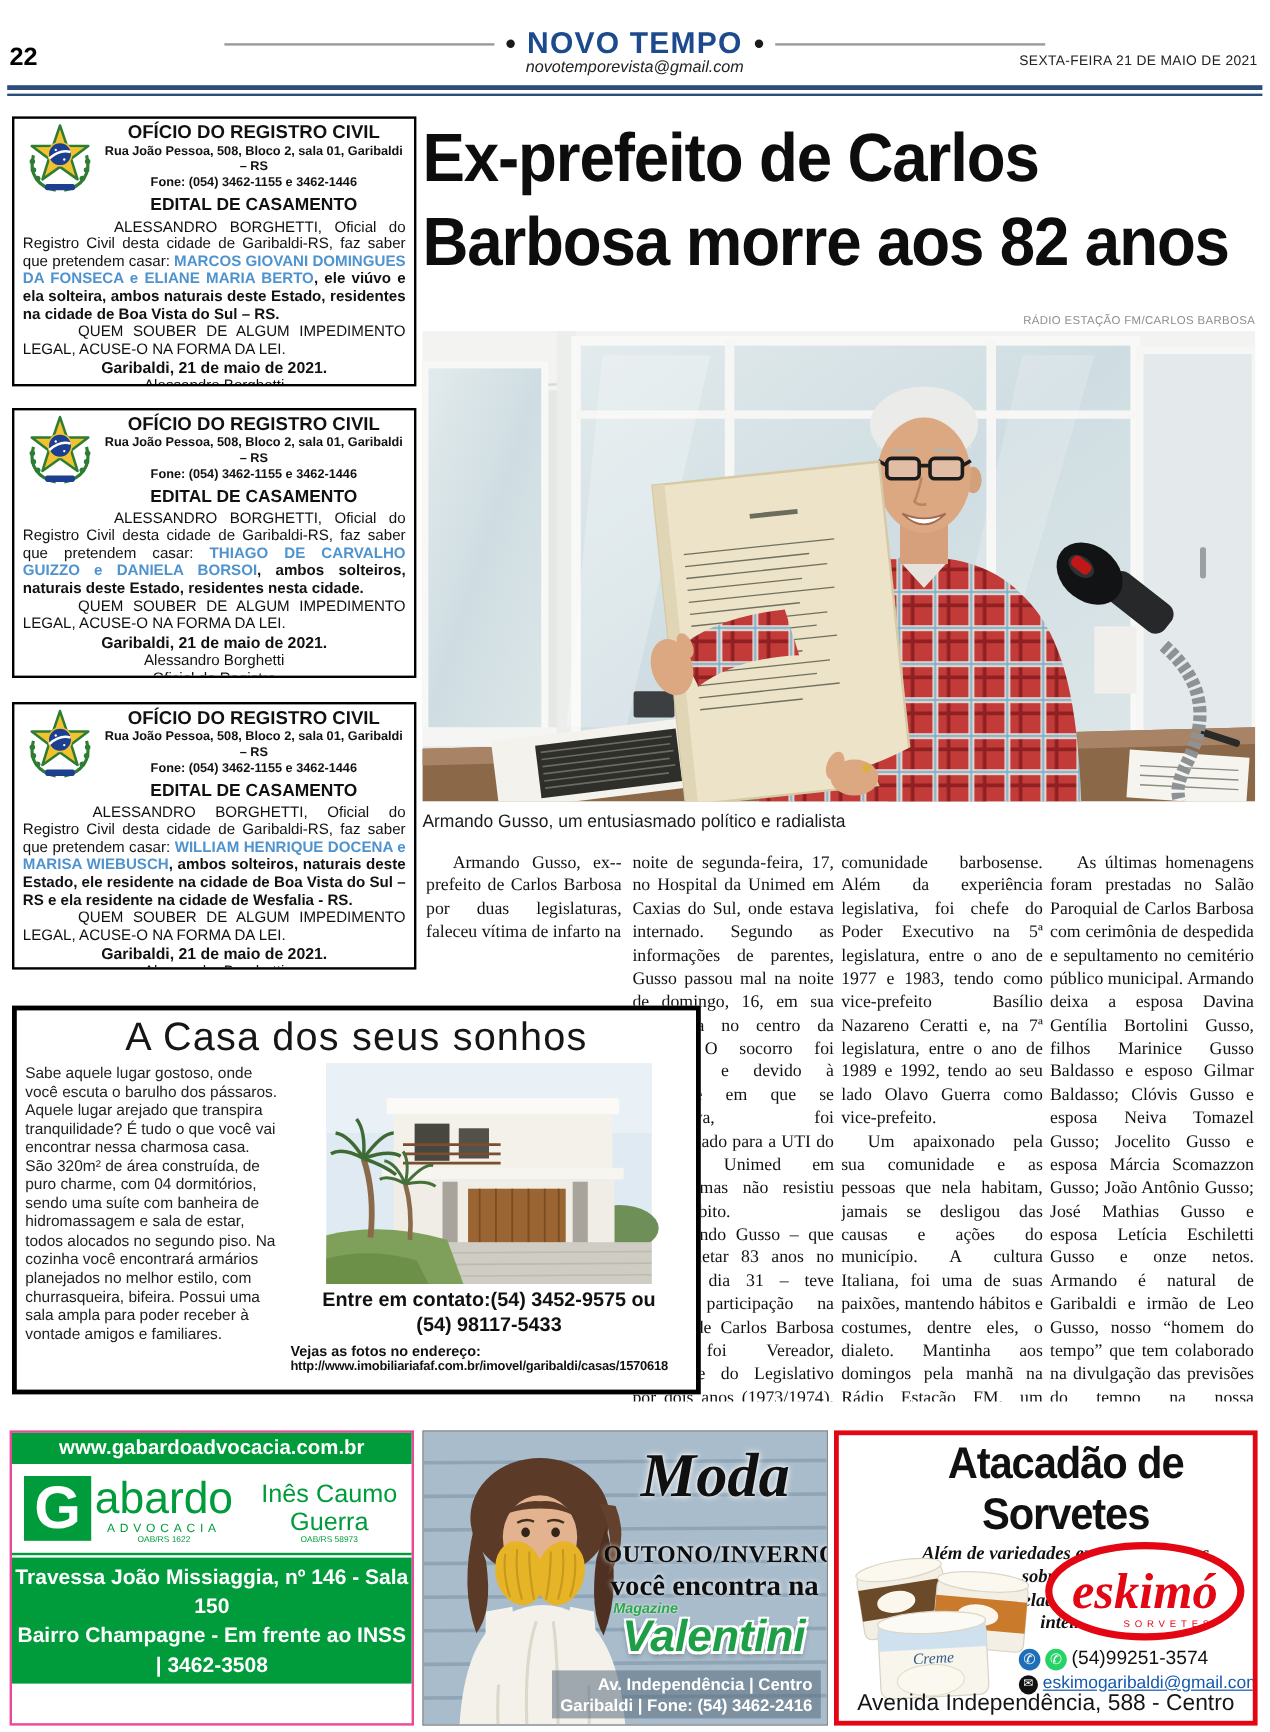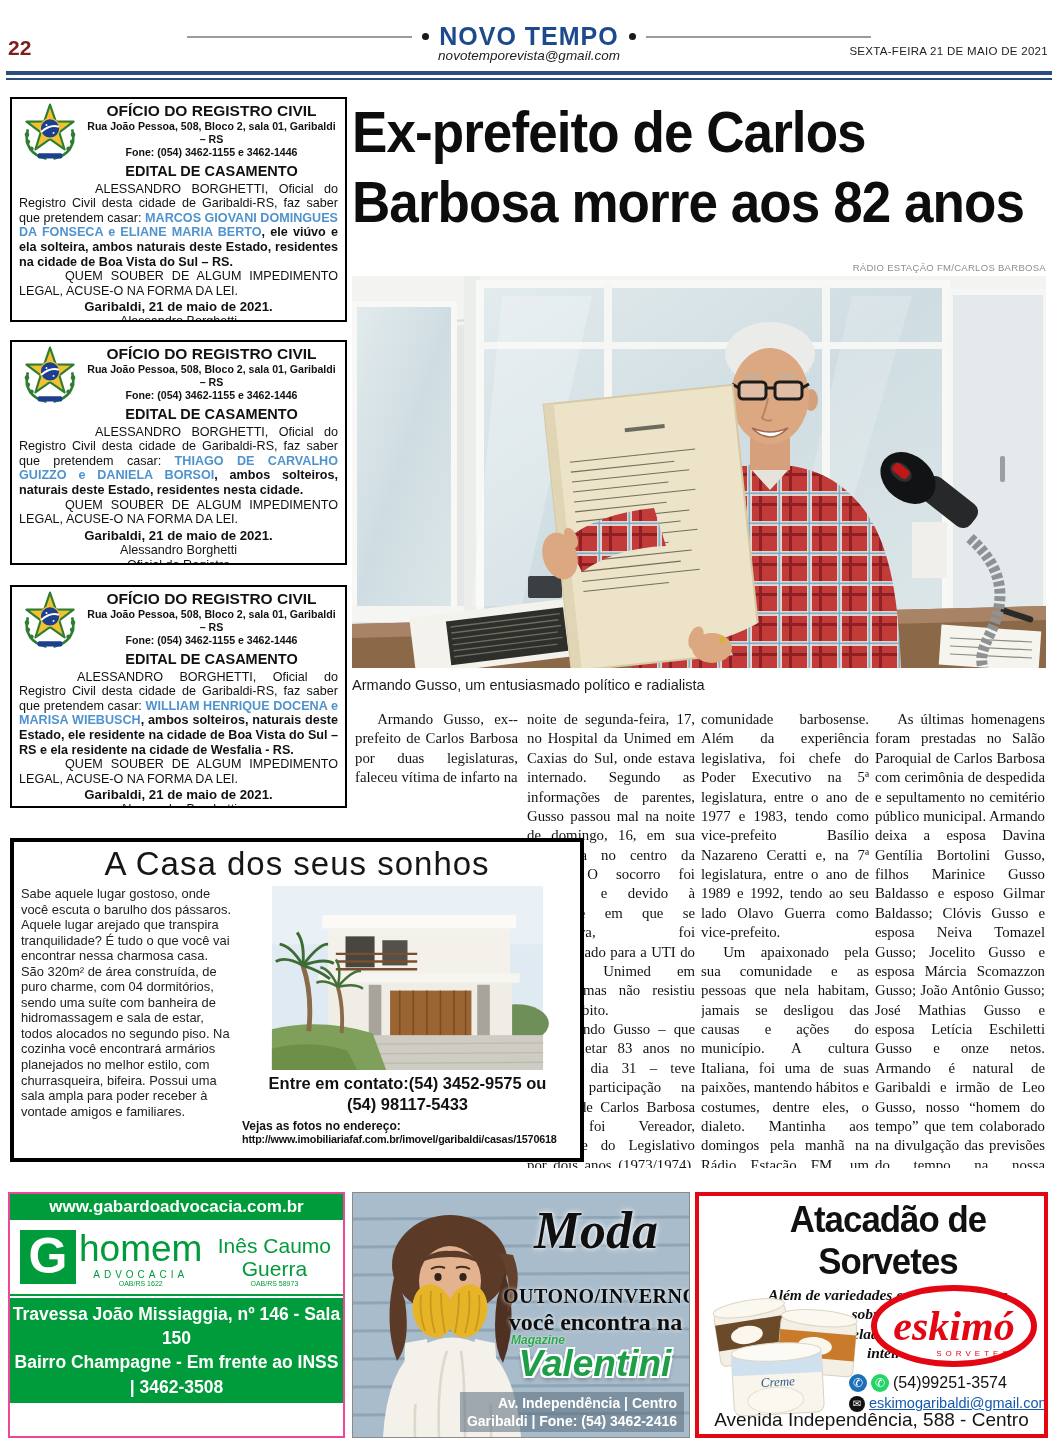--- a/index.html
+++ b/index.html
@@ -13,21 +13,21 @@
     overflow: hidden;
   }
   .abs { position: absolute; }
 
   
   .masthead { position:absolute; top:22px; left:0; width:100%;
     display:flex; align-items:center; justify-content:center; gap:10px; }
   .mast-line { height:2px; background:#9b9b9b; width:225px; }
   .mast-dot { width:7px; height:7px; border-radius:50%; background:#1a1a1a; }
   .mast-title { font-size:25px; font-weight:bold; color:#1c4a8c; letter-spacing:1px; }
-  .page-num { left:8px; top:36px; font-size:21px; font-weight:bold; color:#7f1d1d; }
+  .page-num { left:8px; top:36px; font-size:21px; font-weight:bold; color:#000000; }
   .mast-email { top:48px; left:0; width:100%; text-align:center; font-style:italic;
     font-size:13.5px; color:#222; }
   .mast-date { top:45px; right:10px; font-size:11.5px; color:#222; letter-spacing:.3px; }
   .rule-a { top:71px; left:6px; width:1046px; height:4px; background:#2b4e7c; }
   .rule-b { top:78px; left:6px; width:1046px; height:2px; background:#2b4e7c; }
 
   
   .edital { left:10px; width:337px; border:2px solid #000; padding:3px 7px;
     background:#fff; overflow:hidden; }
   .edital-head { display:flex; gap:4px; align-items:flex-start; }
@@ -436,21 +436,21 @@
         <div class="house-url">http://www.imobiliariafaf.com.br/imovel/garibaldi/casas/1570618</div>
       </div>
     </div>
   </div>
 
   <div class="abs gab">
     <div class="gab-top">www.gabardoadvocacia.com.br</div>
     <div class="gab-logo-row">
       <div class="gab-g">G</div>
       <div class="gab-word">
-        <div class="gab-abardo">homem</div>
+        <div class="gab-abardo">abardo</div>
         <div class="gab-advocacia">ADVOCACIA</div>
         <div class="gab-oab">OAB/RS 1622</div>
       </div>
       <div class="gab-partner">
         <div class="gab-partner-name"><span>Inês Caumo</span><br><span>Guerra</span></div>
         <div class="gab-partner-oab">OAB/RS 58973</div>
       </div>
     </div>
     <div class="gab-sep"></div>
     <div class="gab-band">

